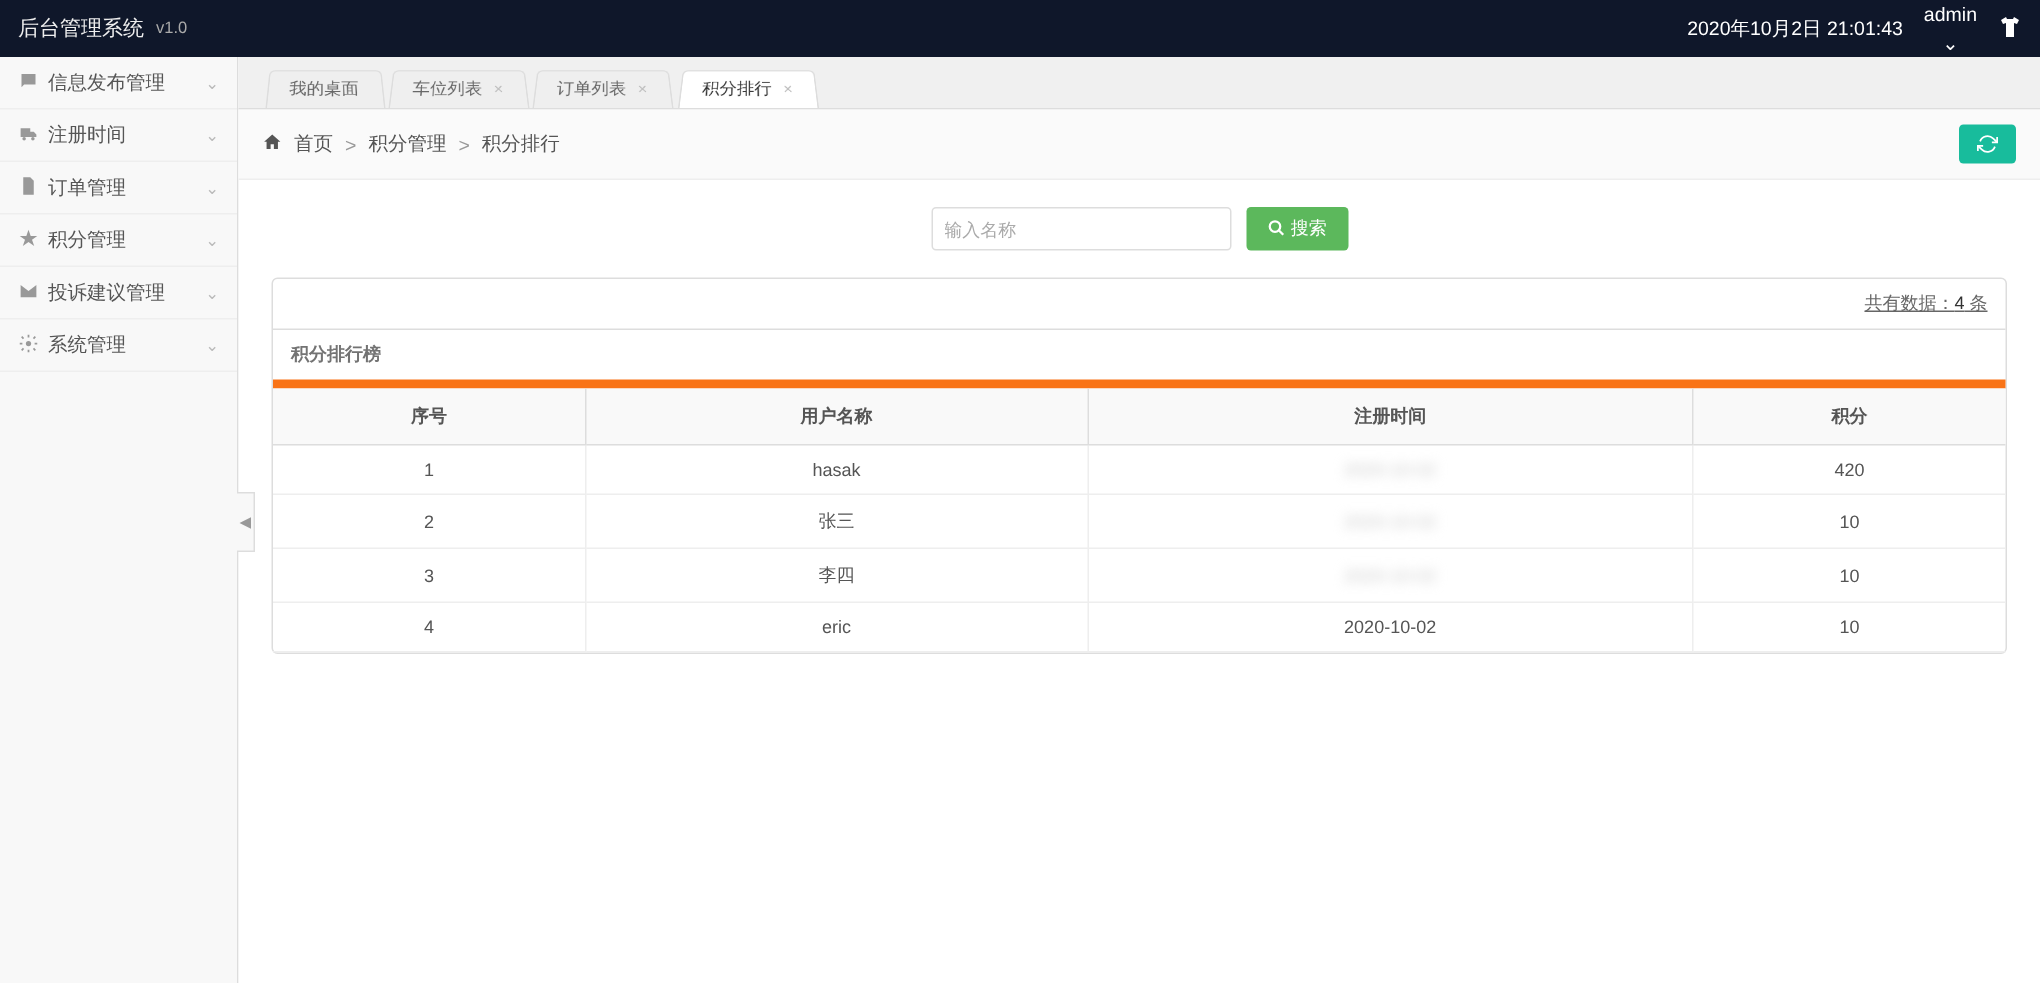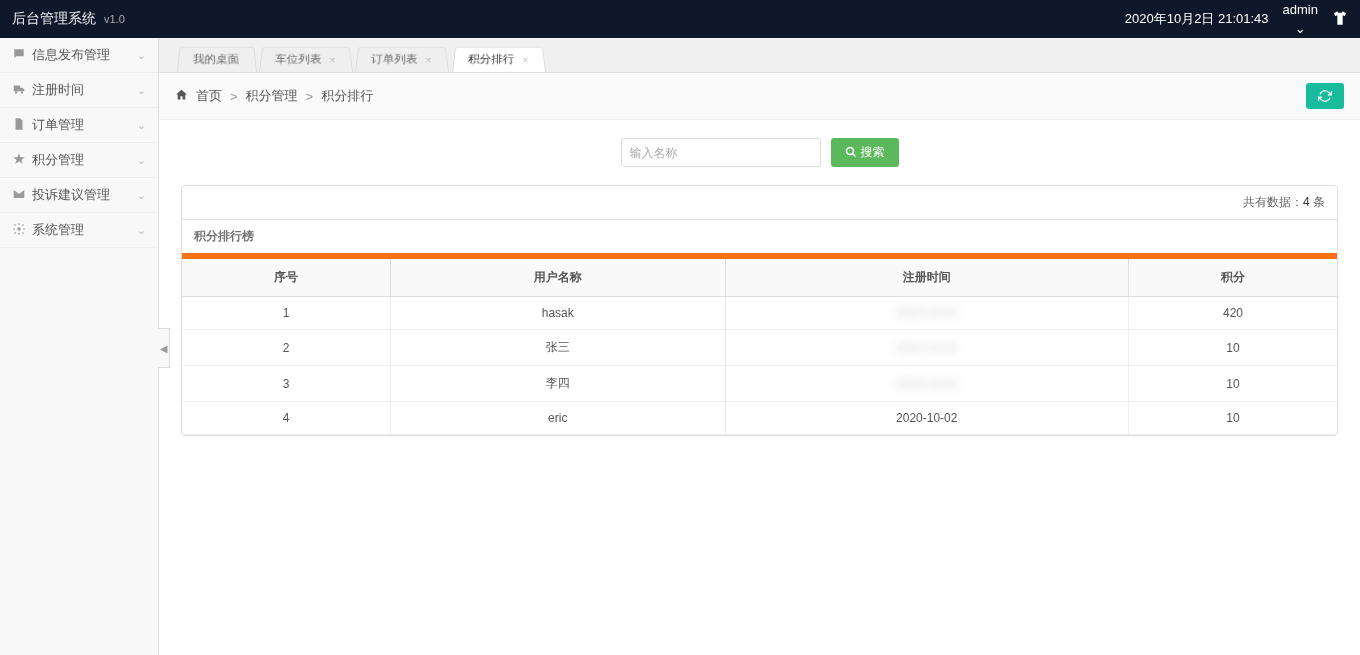--- a/index.html
+++ b/index.html
@@ -184,20 +184,21 @@
     .panel {
       border: 1px solid #ddd;
       border-radius: 4px;
     }
     .panel-header {
       padding: 8px 12px;
       text-align: right;
       font-size: 12px;
       color: #666;
       border-bottom: 1px solid #ddd;
+      text-decoration: underline;
     }
     .panel-header .count {
       color: #333;
       font-weight: normal;
     }
     .panel-title {
       padding: 8px 12px;
       font-size: 12px;
       color: #737373;
       border-bottom: 6px solid #f97316;

